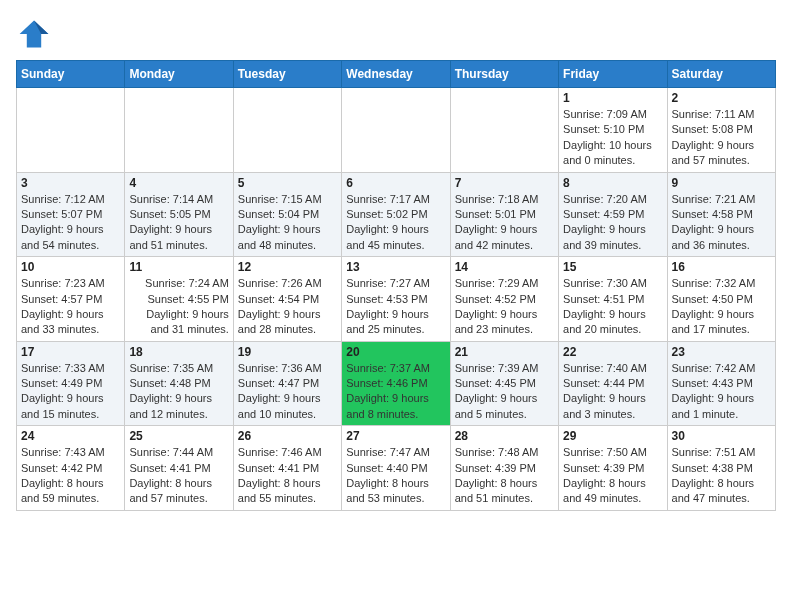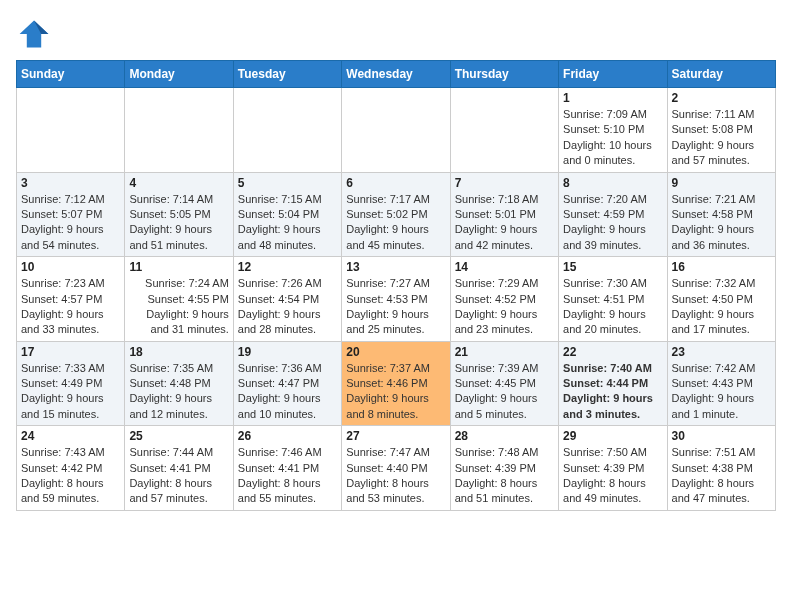--- a/index.html
+++ b/index.html
@@ -242,35 +242,35 @@
           <div class="day-info" style="white-space: pre-line;">Sunrise: 7:35 AM
 Sunset: 4:48 PM
 Daylight: 9 hours and 12 minutes.</div>
         </td>
         <td style="background: rgb(240, 244, 248);">
           <div class="day-number">19</div>
           <div class="day-info" style="white-space: pre-line;">Sunrise: 7:36 AM
 Sunset: 4:47 PM
 Daylight: 9 hours and 10 minutes.</div>
         </td>
-        <td style="background: #fdba74;">
+        <td style="background: #22c55e;">
           <div class="day-number">20</div>
           <div class="day-info" style="white-space: pre-line;">Sunrise: 7:37 AM
 Sunset: 4:46 PM
 Daylight: 9 hours and 8 minutes.</div>
         </td>
         <td style="background: rgb(240, 244, 248);">
           <div class="day-number">21</div>
           <div class="day-info" style="white-space: pre-line;">Sunrise: 7:39 AM
 Sunset: 4:45 PM
 Daylight: 9 hours and 5 minutes.</div>
         </td>
         <td style="background: rgb(240, 244, 248);">
           <div class="day-number">22</div>
-          <div class="day-info" style="white-space: pre-line; font-weight: bold;">Sunrise: 7:40 AM
+          <div class="day-info" style="white-space: pre-line;">Sunrise: 7:40 AM
 Sunset: 4:44 PM
 Daylight: 9 hours and 3 minutes.</div>
         </td>
         <td style="background: rgb(240, 244, 248);">
           <div class="day-number">23</div>
           <div class="day-info" style="white-space: pre-line;">Sunrise: 7:42 AM
 Sunset: 4:43 PM
 Daylight: 9 hours and 1 minute.</div>
         </td>
       </tr>

